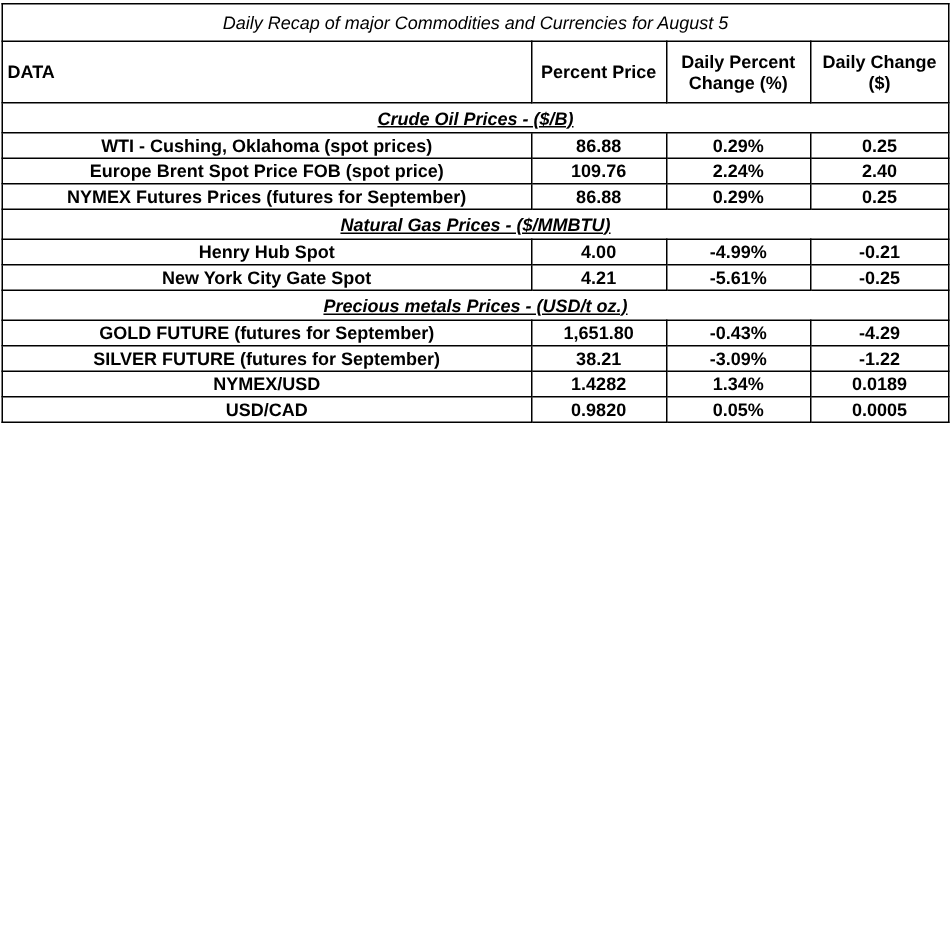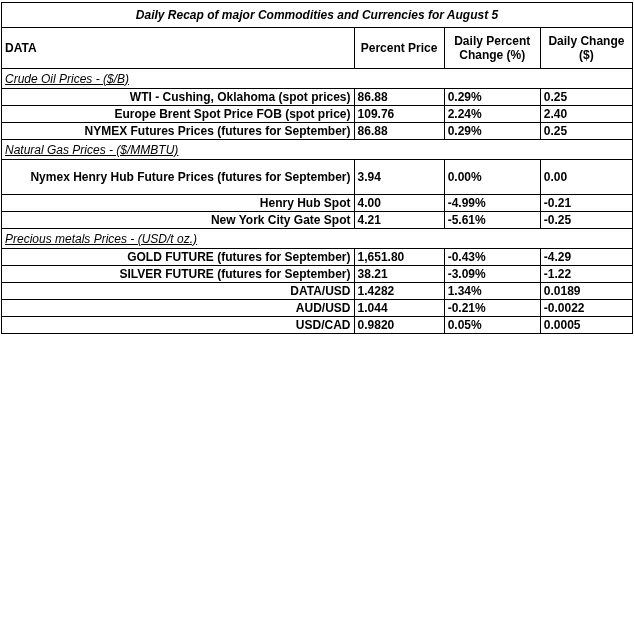--- a/index.html
+++ b/index.html
@@ -26,21 +26,21 @@
   table.recap td {
     border: 1px solid #000000;
     padding: 1px 3px;
     font-size: 12px;
     line-height: 14px;
     vertical-align: middle;
     color: #000000;
   }
   .title-cell {
     text-align: center;
-    font-weight: bold;
+    font-weight: normal;
     font-style: italic;
     font-size: 14px;
     padding: 4px 0 4px 0;
     height: 22px;
   }
   .hdr-data {
     font-weight: bold;
     font-size: 12.5px;
     vertical-align: bottom;
     height: 38px;
@@ -48,35 +48,36 @@
   }
   .hdr-blue {
     color: #0000cc;
     font-weight: bold;
     text-align: center;
     font-size: 12px;
     line-height: 14px;
     height: 38px;
   }
   .section-cell {
-    font-weight: normal;
+    text-align: center;
+    font-weight: bold;
     font-style: italic;
     font-size: 12.5px;
     height: 17px;
   }
   .section-cell span {
     text-decoration: underline;
   }
   .lbl {
     font-weight: bold;
     font-size: 12.5px;
-    text-align: right;
+    text-align: center;
   }
   .num {
-    text-align: left;
+    text-align: center;
     font-weight: bold;
     font-size: 12.5px;
   }
   .green { color: #008040; }
   .red { color: #cc0000; }
   .blue { color: #0000cc; }
   .tall { height: 32px; }
   .c-data { width: 352px; }
   .c-settled { width: 90px; }
   .c-pct { width: 96px; }
@@ -124,26 +125,20 @@
         <td class="lbl">NYMEX Futures Prices (futures for September)</td>
         <td class="num green">86.88</td>
         <td class="num green">0.29%</td>
         <td class="num green">0.25</td>
       </tr>
 
       <tr>
         <td class="section-cell" colspan="4"><span>Natural Gas Prices -  ($/MMBTU)</span></td>
       </tr>
       <tr>
-        <td class="lbl tall nowrap-2">Nymex Henry Hub Future Prices (futures for September)</td>
-        <td class="num blue">3.94</td>
-        <td class="num blue">0.00%</td>
-        <td class="num blue">0.00</td>
-      </tr>
-      <tr>
         <td class="lbl">Henry Hub Spot</td>
         <td class="num red">4.00</td>
         <td class="num red">-4.99%</td>
         <td class="num red">-0.21</td>
       </tr>
       <tr>
         <td class="lbl">New York City Gate Spot</td>
         <td class="num red">4.21</td>
         <td class="num red">-5.61%</td>
         <td class="num red">-0.25</td>
@@ -159,30 +154,24 @@
         <td class="num red">-4.29</td>
       </tr>
       <tr>
         <td class="lbl">SILVER FUTURE (futures for  September)</td>
         <td class="num red">38.21</td>
         <td class="num red">-3.09%</td>
         <td class="num red">-1.22</td>
       </tr>
 
       <tr>
-        <td class="lbl">DATA/USD</td>
+        <td class="lbl">NYMEX/USD</td>
         <td class="num green">1.4282</td>
         <td class="num green">1.34%</td>
         <td class="num green">0.0189</td>
-      </tr>
-      <tr>
-        <td class="lbl">AUD/USD</td>
-        <td class="num red">1.044</td>
-        <td class="num red">-0.21%</td>
-        <td class="num red">-0.0022</td>
       </tr>
       <tr>
         <td class="lbl">USD/CAD</td>
         <td class="num green">0.9820</td>
         <td class="num green">0.05%</td>
         <td class="num green">0.0005</td>
       </tr>
     </tbody>
   </table>
 </div>

